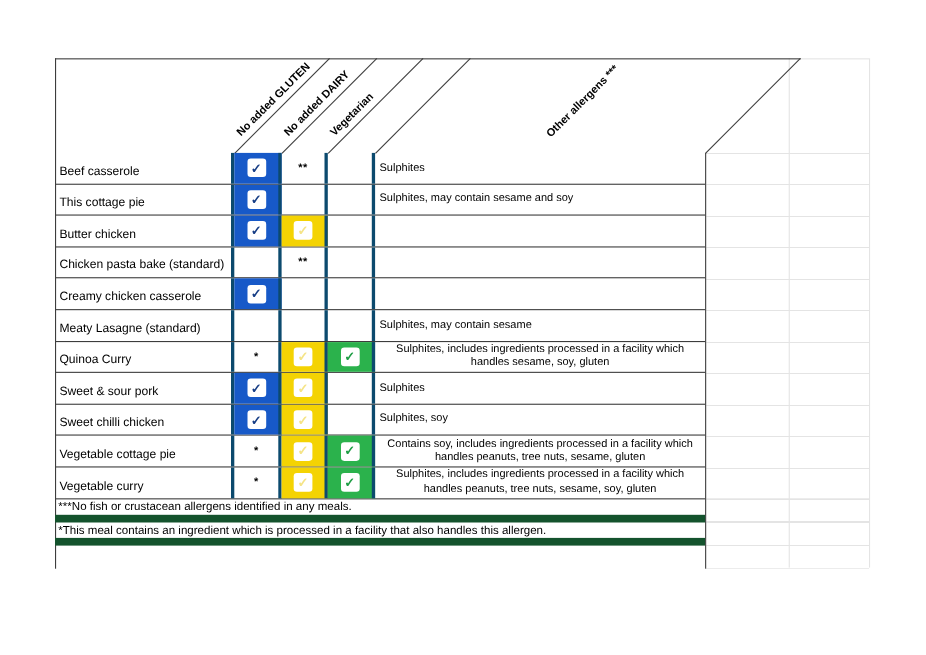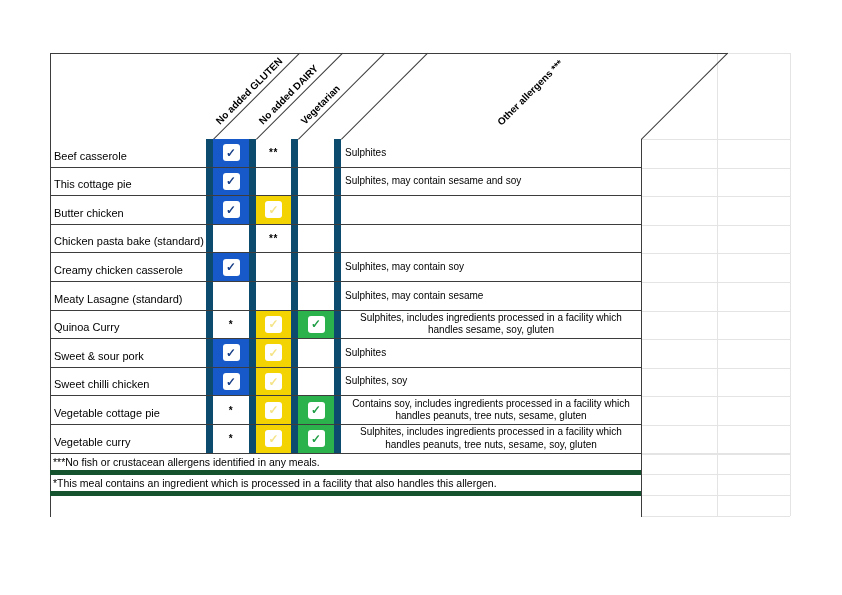--- a/index.html
+++ b/index.html
@@ -16,37 +16,37 @@
   .diag{position:absolute;top:139px;width:122px;height:1px;background:#3d3d3d;
         transform:rotate(-45deg);transform-origin:0 0;}
   
   .hlabel{position:absolute;font-size:10px;font-weight:bold;white-space:nowrap;height:13px;
           line-height:13px;transform:rotate(-45deg);transform-origin:left bottom;}
   .hlabel-wide{position:absolute;font-size:10px;font-weight:bold;white-space:nowrap;height:13px;
           line-height:13px;width:150px;text-align:center;transform:rotate(-45deg);}
   
   .tbody{position:absolute;left:50px;top:139px;width:591px;}
   .row{display:flex;height:28.6px;border-bottom:1px solid #3d3d3d;box-sizing:border-box;}
-  .cell{box-sizing:border-box;border-right:7px solid #0c4a6e;height:100%;}
+  .cell{box-sizing:border-box;border-right:3px solid #0c4a6e;height:100%;}
   .cell.name{width:163px;display:flex;align-items:flex-end;padding:0 2px 5px 4px;
              font-size:11px;line-height:12px;white-space:nowrap;overflow:hidden;}
   .cell.cb{width:43px;display:flex;align-items:center;justify-content:center;}
   .cell.cb.mid{width:42px;}
   .cell.allerg{width:300px;border-right:none;display:flex;align-items:center;
                padding:1px 4px;font-size:10px;line-height:12.5px;text-align:center;}
   .mark{font-size:10px;font-weight:bold;letter-spacing:0.5px;}
   .blue{background:#1759c8;}   .blue  .mark{color:#163d85;}
   .yellow{background:#f4d303;} .yellow .mark{color:#f5e487;}
   .green{background:#2bb24c;}  .green .mark{color:#1f9e45;}
   .blue .mark,.yellow .mark,.green .mark{width:17px;height:17px;background:#fff;
      border-radius:3px;display:flex;align-items:center;justify-content:center;
      font-size:12px;font-weight:bold;letter-spacing:0;}
   
   .foot{position:absolute;left:50px;width:591px;}
-  .frow{height:21px;border-bottom:5px solid #14532d;box-sizing:border-box;display:flex;
+  .frow{height:21px;border-bottom:7px solid #14532d;box-sizing:border-box;display:flex;
         align-items:center;padding-left:3px;font-size:10.5px;}
 </style>
 </head>
 <body>
 
 <div class="stage">
 
   <div class="faint-stripes-data"></div>
   <div class="faint-stripes-foot"></div>
   <div class="faint" style="left:717px;top:53px;width:1px;height:463px;"></div>
@@ -129,21 +129,20 @@
       <div class="cell name">Creamy chicken casserole</div>
       <div class="cell cb blue">
           <span class="mark">✓</span>
         </div>
       <div class="cell cb mid plain">
           <span class="mark"></span>
         </div>
       <div class="cell cb plain">
           <span class="mark"></span>
         </div>
-      <div class="cell allerg">Sulphites, may contain soy</div>
     </div>
 
     <div class="row">
       <div class="cell name">Meaty Lasagne (standard)</div>
       <div class="cell cb plain">
           <span class="mark"></span>
         </div>
       <div class="cell cb mid plain">
           <span class="mark"></span>
         </div>

